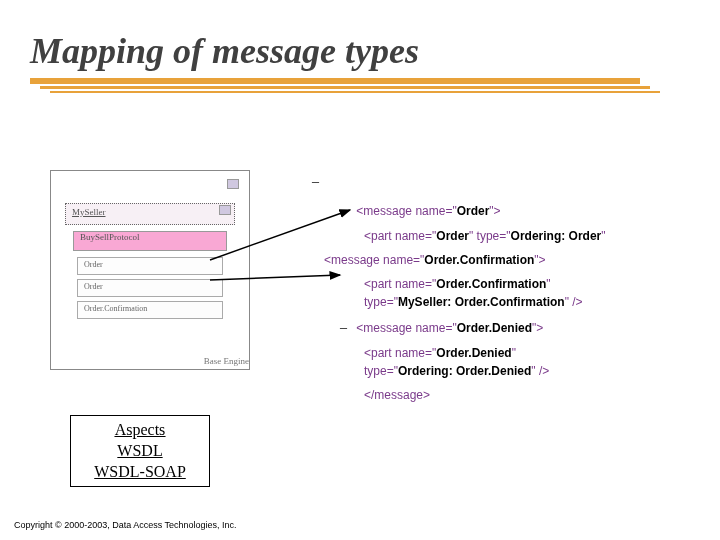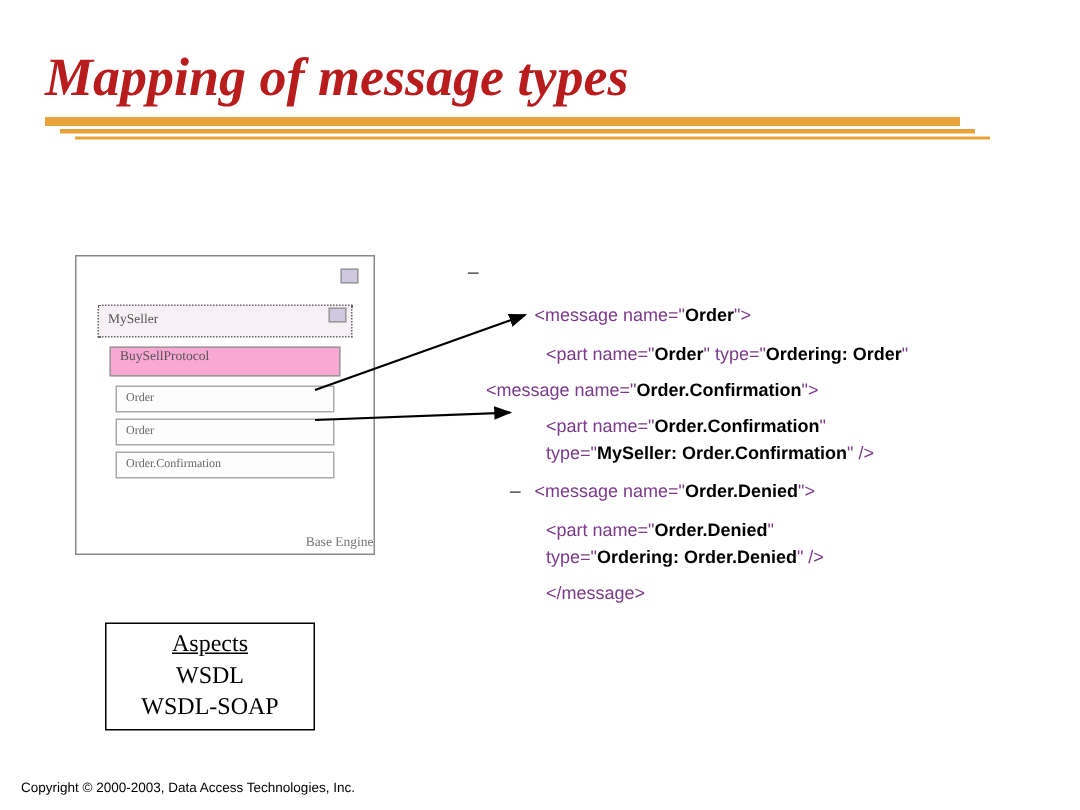--- a/index.html
+++ b/index.html
@@ -11,21 +11,21 @@
     position: relative;
     overflow: hidden;
   }
   .title {
     position: absolute;
     top: 30px;
     left: 30px;
     font-size: 36px;
     font-weight: bold;
     font-style: italic;
-    color: #b91c1c;
+    color: #404040;
   }
   .underline {
     position: absolute;
     top: 78px;
     left: 30px;
     width: 630px;
     height: 16px;
   }
   .underline .band1 { position: absolute; top: 0; left: 0; right: 20px; height: 6px; background: #e8a23a; }
   .underline .band2 { position: absolute; top: 8px; left: 10px; right: 10px; height: 3px; background: #e8a23a; }
@@ -51,20 +51,21 @@
   }
   .diagram .mid-box {
     position: absolute;
     top: 32px; left: 14px; right: 14px;
     height: 22px;
     border: 1px dotted #666;
     background: #f7f0f5;
     font-size: 9px;
     color: #555;
     padding: 3px 6px;
+    text-decoration: underline;
   }
   .diagram .proto-box {
     position: absolute;
     top: 60px; left: 22px; right: 22px;
     height: 20px;
     border: 1px solid #999;
     background: #f9a8d4;
     font-size: 9px;
     color: #555;
     padding: 0 6px;
@@ -132,20 +133,21 @@
     position: absolute;
     top: 415px;
     left: 70px;
     width: 140px;
     border: 1px solid #000;
     text-align: center;
     font-family: 'Times New Roman', serif;
     font-size: 16px;
     padding: 4px 0;
     line-height: 1.3;
+    text-decoration: underline;
   }
   .aspects-box .u { text-decoration: underline; }
 
   .copyright {
     position: absolute;
     bottom: 10px;
     left: 14px;
     font-family: Arial, sans-serif;
     font-size: 9px;
     color: #000;

